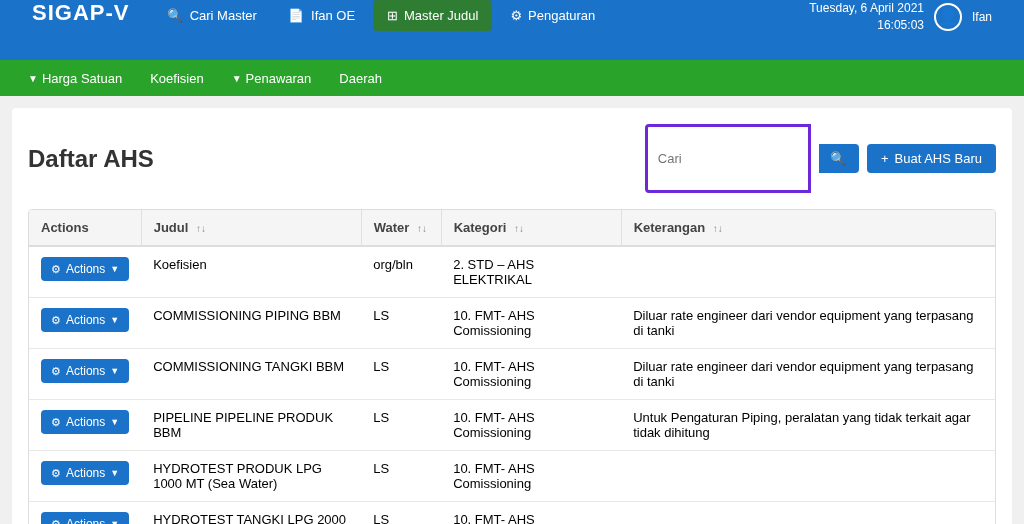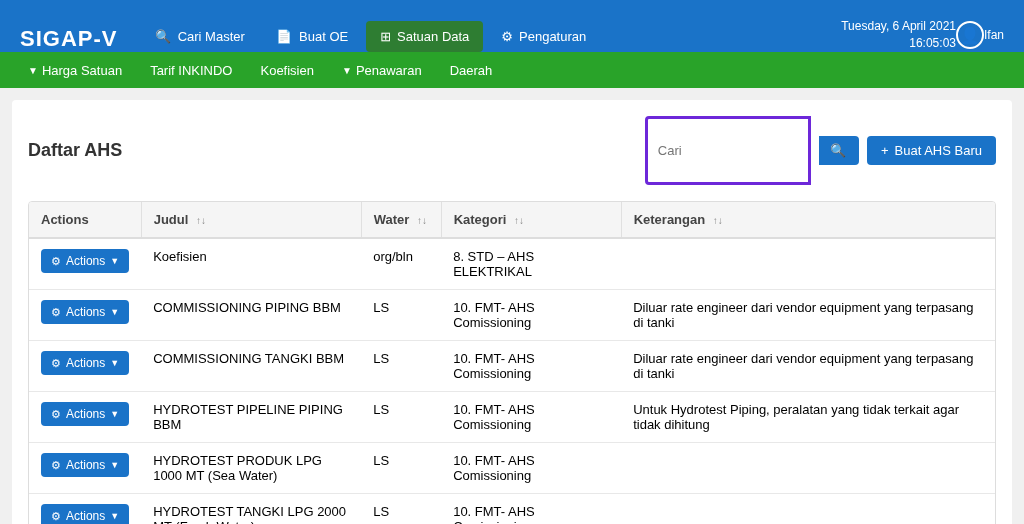--- a/index.html
+++ b/index.html
@@ -2,23 +2,23 @@
 <html><head>
   <meta charset="utf-8">
   <style>
     * { box-sizing: border-box; margin: 0; padding: 0; }
     body { font-family: Arial, sans-serif; font-size: 13px; background: #f0f0f0; }
 
     
     .top-nav {
       background: #1a73c8;
       display: flex;
-      align-items: flex-end;
-      padding: 0 20px;
-      height: 52px;
+      align-items: flex-start;
+      padding: 0 32px;
+      height: 60px;
       position: relative;
     }
     .logo {
       color: white;
       font-size: 22px;
       font-weight: 900;
       letter-spacing: 1px;
       margin-right: 24px;
     }
     .nav-items {
@@ -35,21 +35,21 @@
       display: flex;
       align-items: center;
       gap: 6px;
       font-size: 13px;
       white-space: nowrap;
     }
     .nav-item.active { background: #2e7d32; }
     .top-right {
       display: flex;
       align-items: center;
-      gap: 0;
+      gap: 10px;
       color: white;
       font-size: 12px;
       text-align: right;
     }
     .top-right .datetime { line-height: 1.4; }
     .user-icon {
       width: 28px; height: 28px;
       border: 2px solid white;
       border-radius: 50%;
       display: flex; align-items: center; justify-content: center;
@@ -85,21 +85,21 @@
     }
 
     
     .page-header {
       display: flex;
       align-items: center;
       justify-content: space-between;
       margin-bottom: 16px;
     }
     .page-title {
-      font-size: 18px;
+      font-size: 24px;
       font-weight: 600;
       color: #333;
     }
     .header-right {
       display: flex;
       align-items: center;
       gap: 8px;
     }
     .search-box {
       border: 3px solid #6d28d9;
@@ -188,48 +188,45 @@
 
 <div class="top-nav">
   <div class="logo">SIGAP-V</div>
   <div class="nav-items">
     <div class="nav-item">
       <span>🔍</span>
       <span>Cari Master</span>
     </div>
     <div class="nav-item">
       <span>📄</span>
-      <span>Buat OE</span>
+      <span>Ifan OE</span>
     </div>
     <div class="nav-item active">
       <span>⊞</span>
-      <span>Satuan Data</span>
+      <span>Master Judul</span>
     </div>
     <div class="nav-item">
       <span>⚙</span>
       <span>Pengaturan</span>
     </div>
   </div>
   <div class="top-right">
     <div class="datetime">
       <div>Tuesday, 6 April 2021</div>
       <div>16:05:03</div>
     </div>
     <div class="user-icon">👤</div>
     <div>Ifan</div>
   </div>
 </div>
 
 <div class="sub-nav">
   <div class="sub-nav-item">
     <span class="dropdown-arrow">▼</span>
     <span>Harga Satuan</span>
-  </div>
-  <div class="sub-nav-item">
-    <span>Tarif INKINDO</span>
   </div>
   <div class="sub-nav-item">
     <span>Koefisien</span>
   </div>
   <div class="sub-nav-item">
     <span class="dropdown-arrow">▼</span>
     <span>Penawaran</span>
   </div>
   <div class="sub-nav-item">
     <span>Daerah</span>
@@ -273,43 +270,43 @@
             <span>Keterangan</span>
             <span class="sort-icon">↑↓</span>
           </th>
         </tr>
       </thead>
       <tbody id="table-body">
       <tr>
             <td><button class="actions-btn"><span class="gear">⚙</span> Actions <span class="caret">▼</span></button></td>
             <td>Koefisien</td>
             <td>org/bln</td>
-            <td>8. STD – AHS ELEKTRIKAL</td>
+            <td>2. STD – AHS ELEKTRIKAL</td>
             <td></td>
           </tr>
           <tr>
             <td><button class="actions-btn"><span class="gear">⚙</span> Actions <span class="caret">▼</span></button></td>
             <td>COMMISSIONING PIPING BBM</td>
             <td>LS</td>
             <td>10. FMT- AHS Comissioning</td>
             <td>Diluar rate engineer dari vendor equipment yang terpasang di tanki</td>
           </tr>
           <tr>
             <td><button class="actions-btn"><span class="gear">⚙</span> Actions <span class="caret">▼</span></button></td>
             <td>COMMISSIONING TANGKI BBM</td>
             <td>LS</td>
             <td>10. FMT- AHS Comissioning</td>
             <td>Diluar rate engineer dari vendor equipment yang terpasang di tanki</td>
           </tr>
           <tr>
             <td><button class="actions-btn"><span class="gear">⚙</span> Actions <span class="caret">▼</span></button></td>
-            <td>HYDROTEST PIPELINE PIPING BBM</td>
-            <td>LS</td>
-            <td>10. FMT- AHS Comissioning</td>
-            <td>Untuk Hydrotest Piping, peralatan yang tidak terkait agar tidak dihitung</td>
+            <td>PIPELINE PIPELINE PRODUK BBM</td>
+            <td>LS</td>
+            <td>10. FMT- AHS Comissioning</td>
+            <td>Untuk Pengaturan Piping, peralatan yang tidak terkait agar tidak dihitung</td>
           </tr>
           <tr>
             <td><button class="actions-btn"><span class="gear">⚙</span> Actions <span class="caret">▼</span></button></td>
             <td>HYDROTEST PRODUK LPG 1000 MT (Sea Water)</td>
             <td>LS</td>
             <td>10. FMT- AHS Comissioning</td>
             <td></td>
           </tr>
           <tr>
             <td><button class="actions-btn"><span class="gear">⚙</span> Actions <span class="caret">▼</span></button></td>

